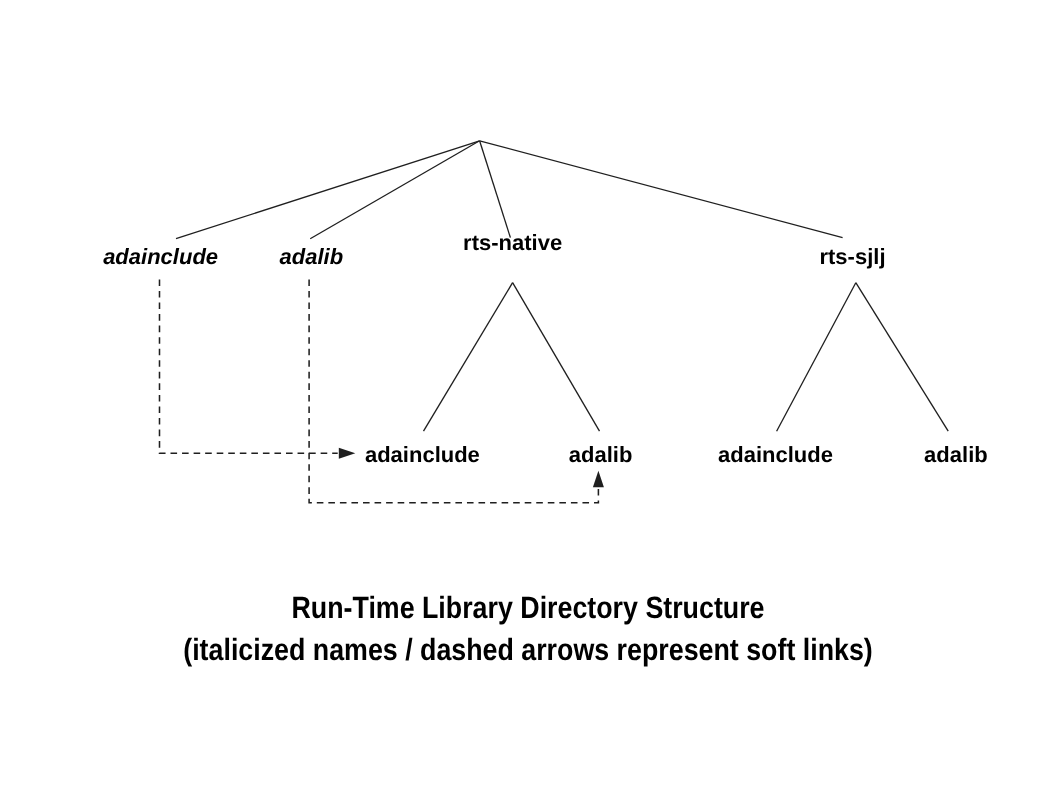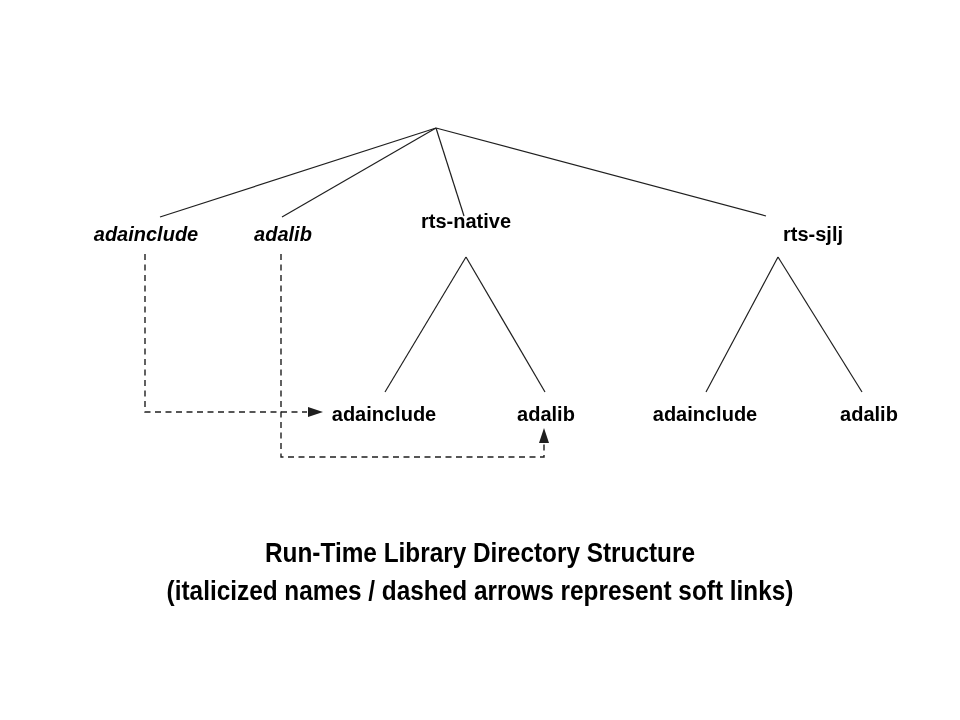--- a/index.html
+++ b/index.html
@@ -74,21 +74,21 @@
     <polygon points="323,412 308,407 308,417" fill="#1f1f1f"></polygon>
 
     <path d="M281 254 L281 457 L544 457 L544 442" fill="none" stroke="#1f1f1f" stroke-width="1.4" stroke-dasharray="6 4.5"></path>
     <polygon points="544,428 539,443 549,443" fill="#1f1f1f"></polygon>
   </svg>
 
 
   <div class="node softlink" style="left:146px; top:221px">adainclude</div>
   <div class="node softlink" style="left:283px; top:221px">adalib</div>
   <div class="node" style="left:466px; top:208px">rts-native</div>
-  <div class="node" style="left:813px; top:221px">rts-sjlj</div>
+  <div class="node" style="left:775px; top:221px">rts-sjlj</div>
 
   <div class="node" style="left:384px; top:401px">adainclude</div>
   <div class="node" style="left:546px; top:401px">adalib</div>
 
   <div class="node" style="left:705px; top:401px">adainclude</div>
   <div class="node" style="left:869px; top:401px">adalib</div>
 
   <div class="caption">
     <div>Run-Time Library Directory Structure</div>
     <div>(italicized names / dashed arrows represent soft links)</div>

